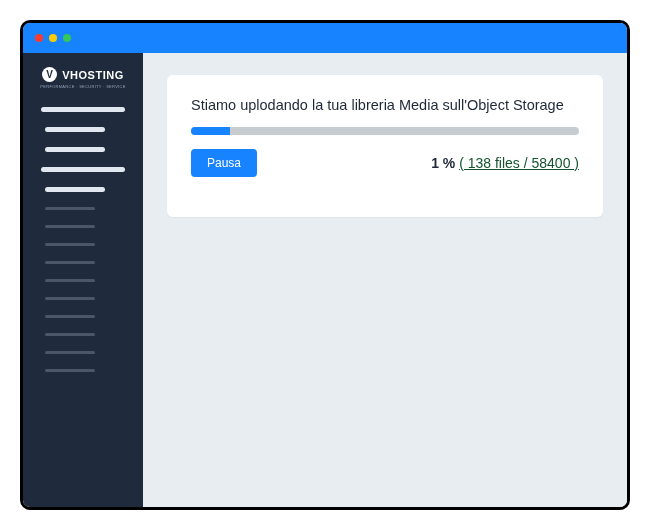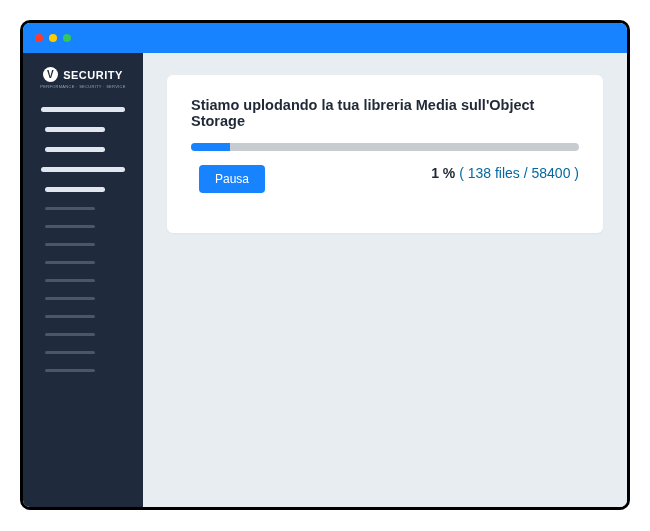--- a/index.html
+++ b/index.html
@@ -93,74 +93,73 @@
     background: #e8edf2;
   }
   .card {
     background: #fff;
     border-radius: 6px;
     padding: 22px 24px 40px 24px;
     box-shadow: 0 1px 2px rgba(0,0,0,0.04);
   }
   .card-title {
     font-size: 14.5px;
-    font-weight: 700;
+    font-weight: 400;
     color: #1f2937;
     margin-bottom: 14px;
   }
   .progress-track {
     width: 100%;
     height: 8px;
     background: #c7ccd1;
     border-radius: 4px;
     overflow: hidden;
     margin-bottom: 14px;
   }
   .progress-fill {
     height: 100%;
     background: #1883ff;
     width: 10%;
   }
   .controls-row {
     display: flex;
-    align-items: flex-start;
+    align-items: center;
     gap: 27px;
-    margin-left: 8px;
   }
   .btn {
     font-size: 12px;
     padding: 7px 16px;
     border-radius: 4px;
     border: none;
     cursor: pointer;
   }
   .btn-primary { background: #1883ff; color: #fff; }
   .btn-secondary { background: #d7dbdf; color: #4b5563; }
   .status {
     margin-left: auto;
     font-size: 14px;
     color: #1f2937;
   }
   .status .pct { font-weight: 700; }
-  .status .detail { color: #0369a1; }
+  .status .detail { color: #14532d; text-decoration: underline; }
 </style>
 </head>
 <body>
 
 <div class="window">
   <div class="titlebar">
     <div class="dot dot-red"></div>
     <div class="dot dot-yellow"></div>
     <div class="dot dot-green"></div>
   </div>
   <div class="body">
     <div class="sidebar">
       <div class="logo">
         <span class="logo-mark">V</span>
-        <span>SECURITY</span>
+        <span>VHOSTING</span>
       </div>
       <div class="logo-sub">PERFORMANCE · SECURITY · SERVICE</div>
       <div class="nav-items">
         <div class="nav-item"></div>
         <div class="nav-item med"></div>
         <div class="nav-item med"></div>
         <div class="nav-item"></div>
         <div class="nav-item med"></div>
         <div class="nav-item thin"></div>
         <div class="nav-item thin"></div>

